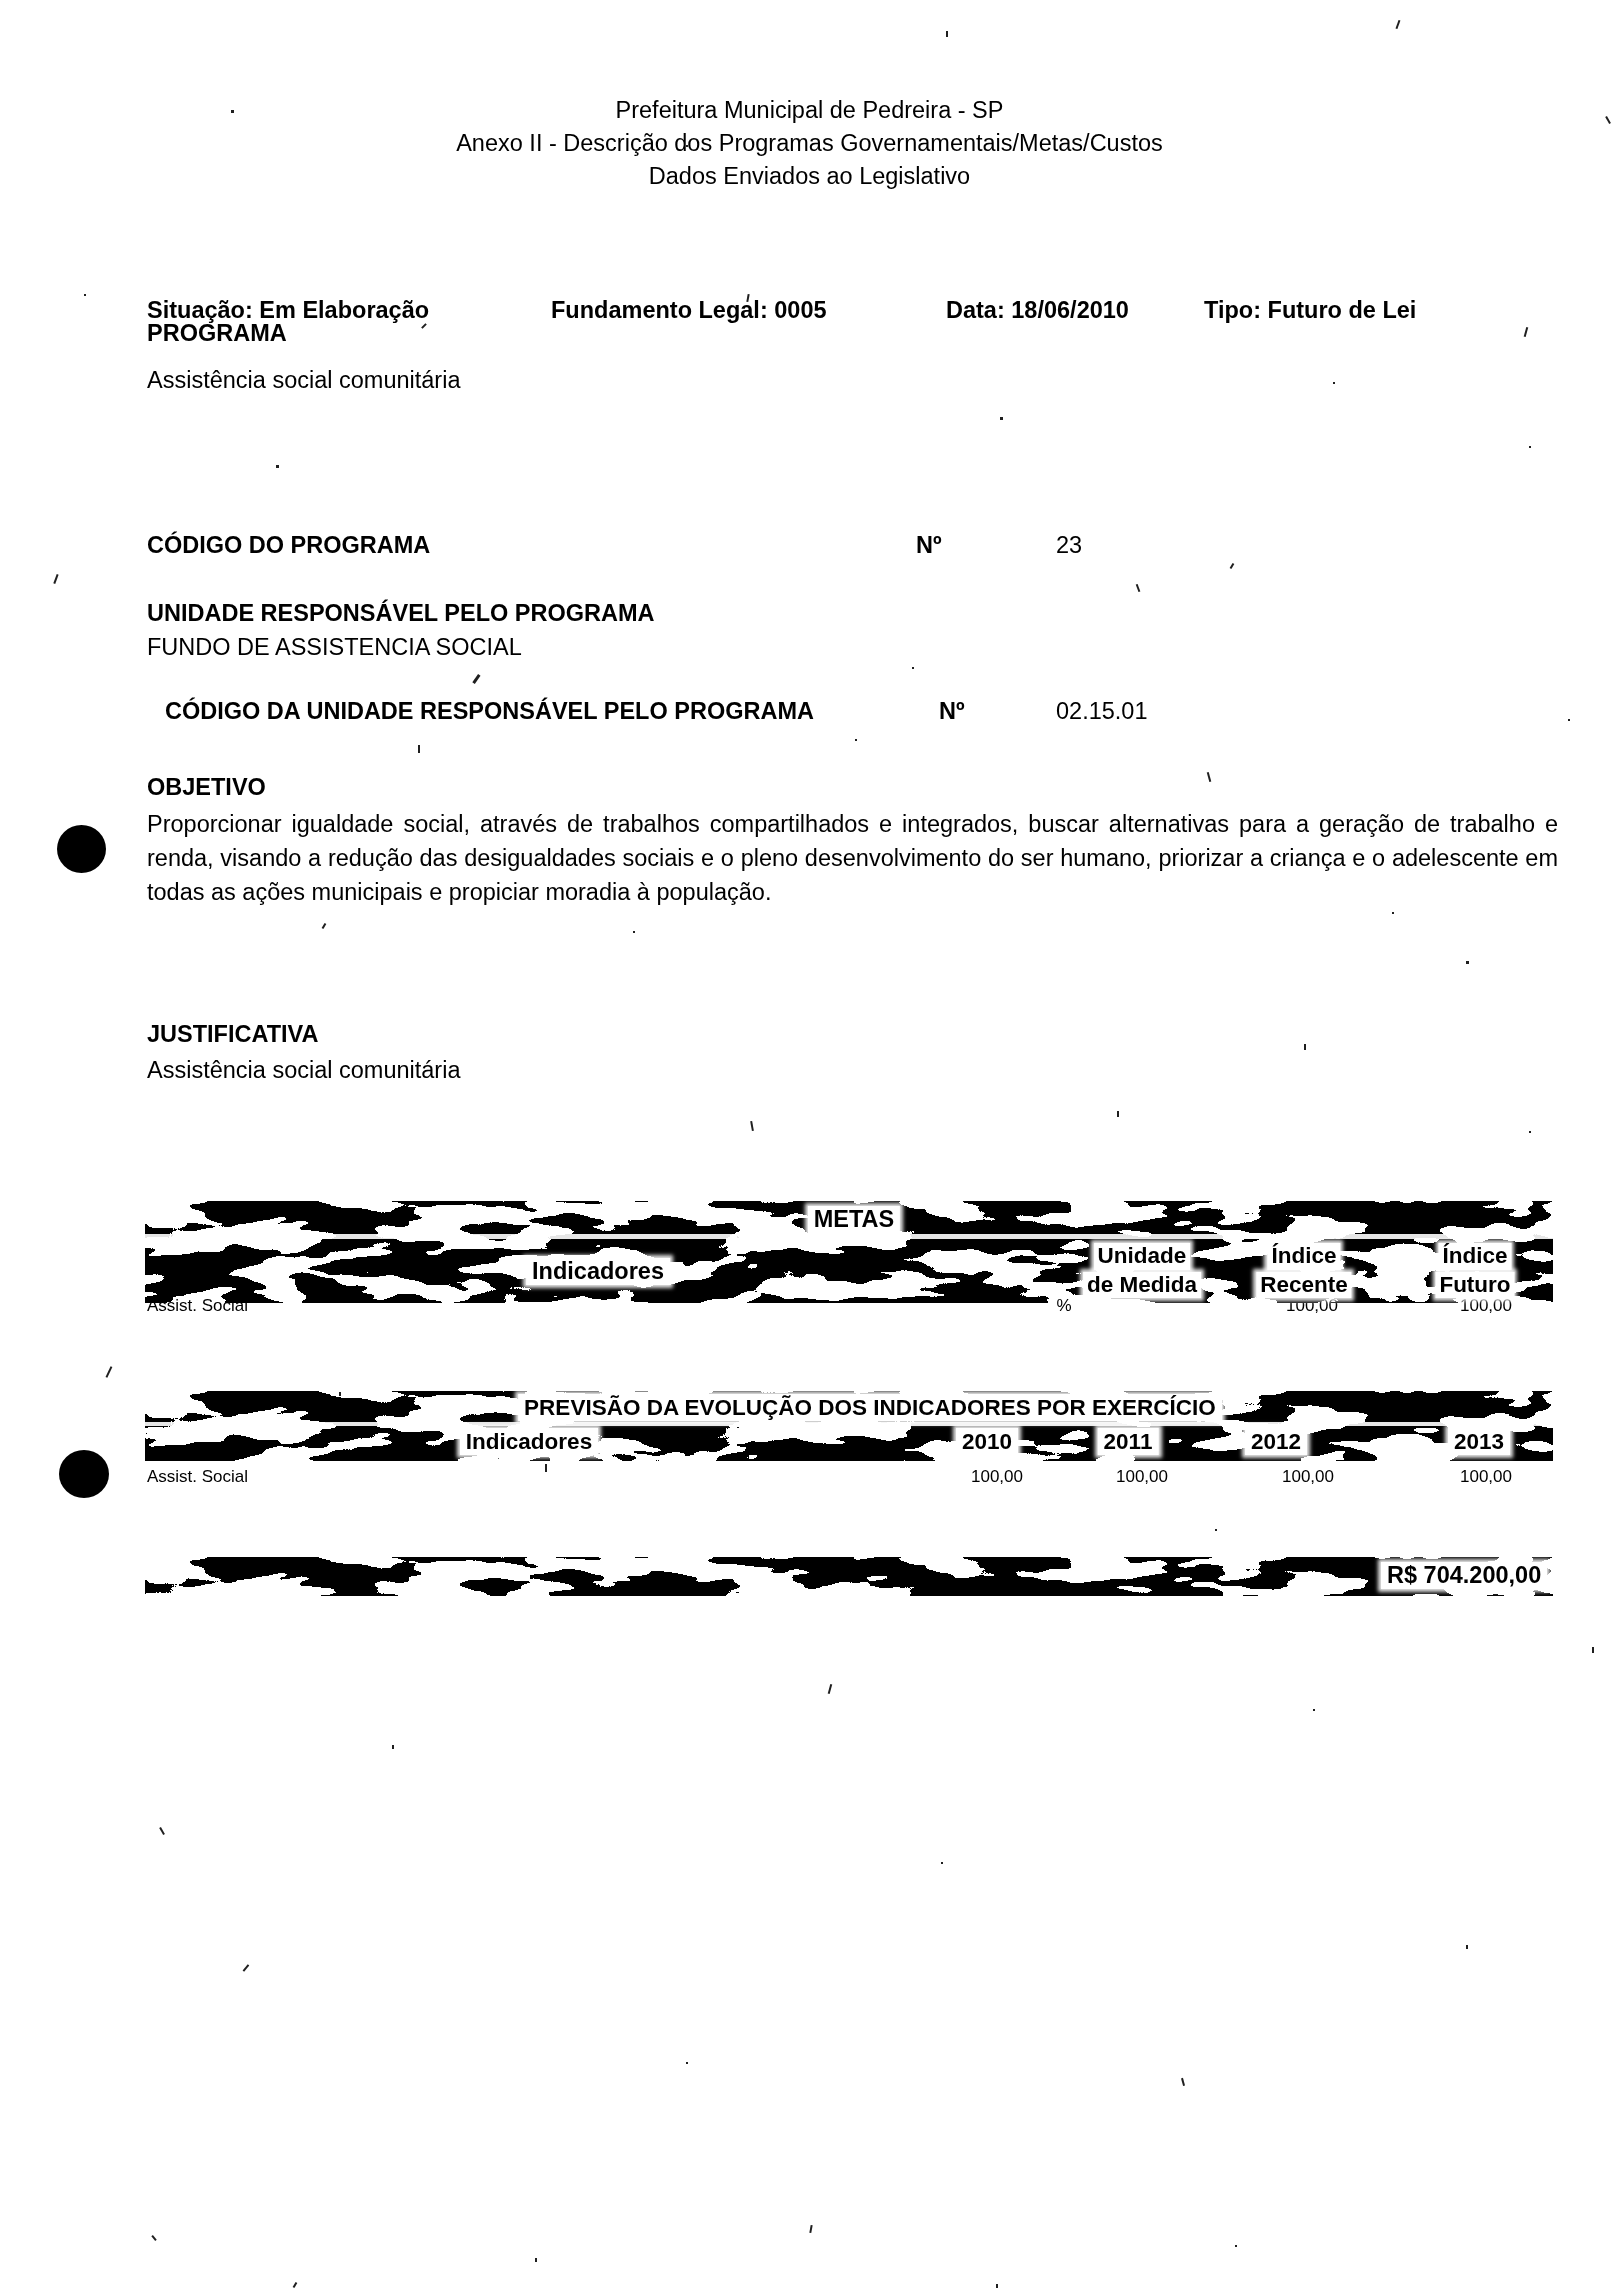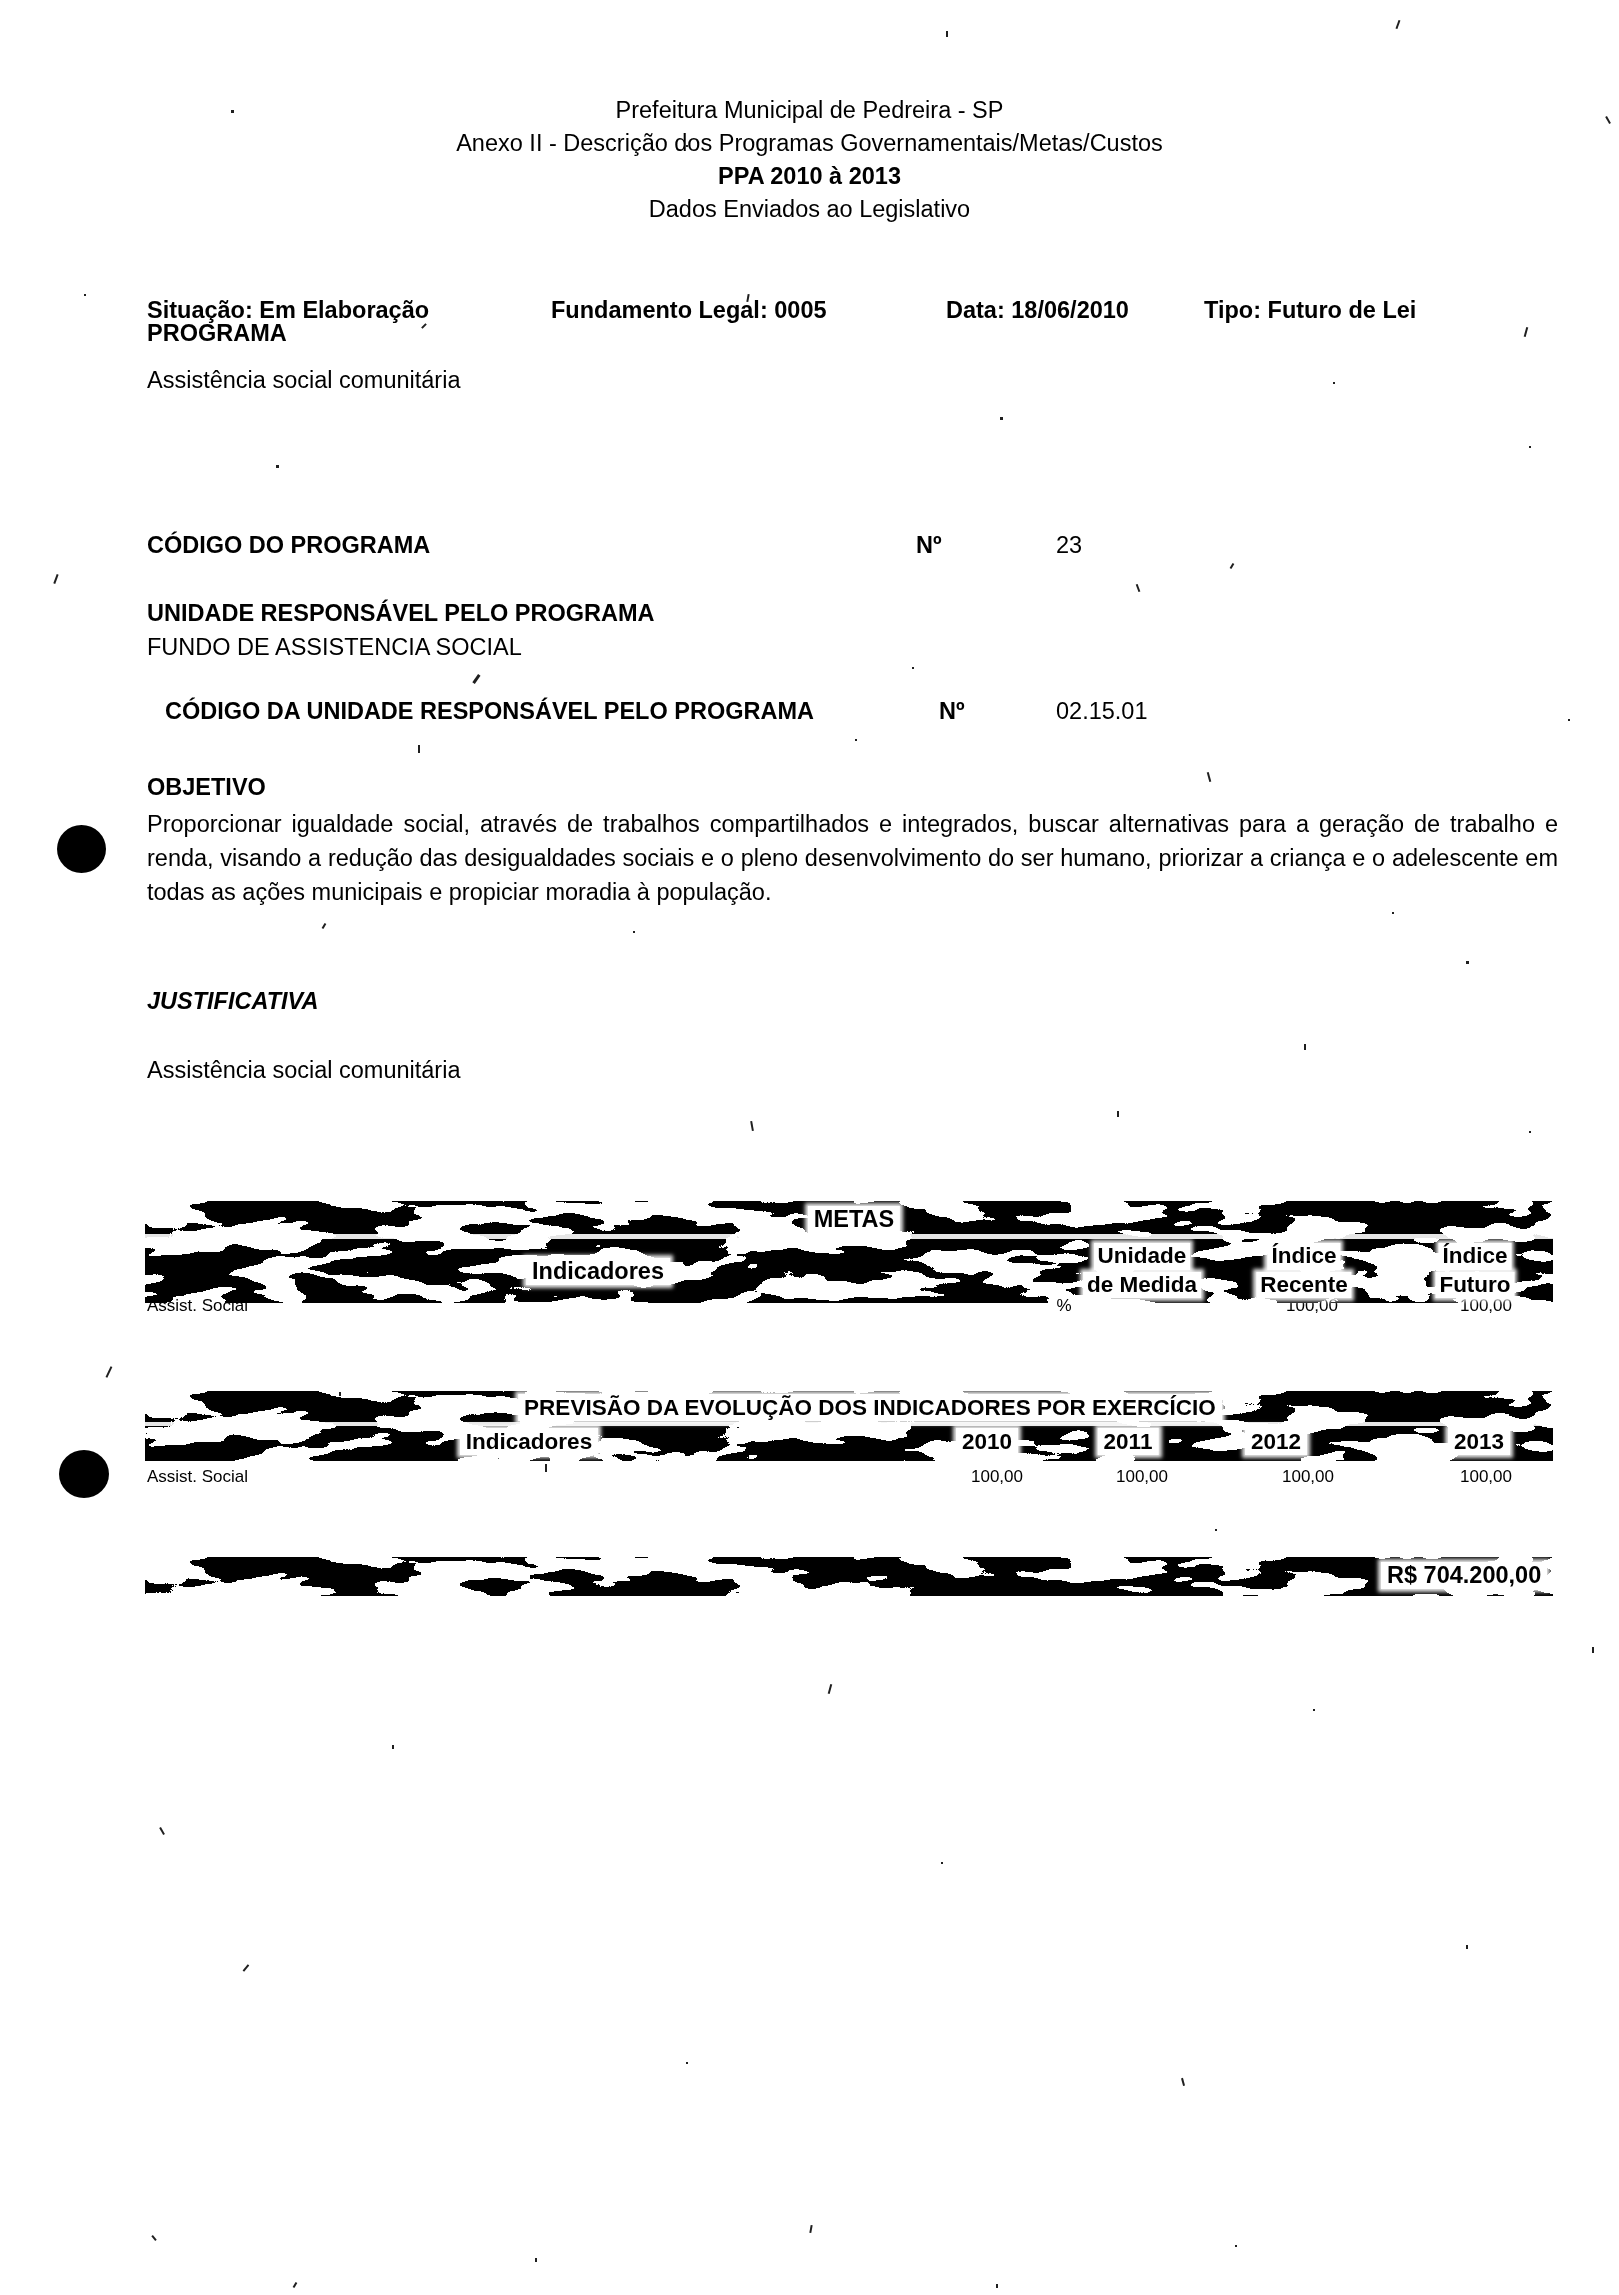--- a/index.html
+++ b/index.html
@@ -55,21 +55,20 @@
 </svg>
 
 <div class="page">
 
   <div class="hole" style="left:57px;top:825px;width:49px;height:48px;"></div>
   <div class="hole" style="left:59px;top:1450px;width:50px;height:48px;"></div>
 
   <div class="doc-header">
     <div>Prefeitura Municipal de Pedreira - SP</div>
     <div>Anexo II - Descrição dos Programas Governamentais/Metas/Custos</div>
-    <div class="b">PPA 2010 à 2013</div>
     <div>Dados Enviados ao Legislativo</div>
   </div>
 
   <span class="abs b" style="left:147px;top:297px;">Situação: Em Elaboração</span>
   <span class="abs b" style="left:551px;top:297px;">Fundamento Legal: 0005</span>
   <span class="abs b" style="left:946px;top:297px;">Data: 18/06/2010</span>
   <span class="abs b" style="left:1204px;top:297px;">Tipo: Futuro de Lei</span>
 
   <span class="abs b" style="left:147px;top:320px;">PROGRAMA</span>
   <span class="abs" style="left:147px;top:367px;">Assistência social comunitária</span>
@@ -81,21 +80,21 @@
   <span class="abs b" style="left:147px;top:600px;">UNIDADE RESPONSÁVEL PELO PROGRAMA</span>
   <span class="abs" style="left:147px;top:634px;">FUNDO DE ASSISTENCIA SOCIAL</span>
 
   <span class="abs b" style="left:165px;top:698px;">CÓDIGO DA UNIDADE RESPONSÁVEL PELO PROGRAMA</span>
   <span class="abs b" style="left:939px;top:698px;">Nº</span>
   <span class="abs" style="left:1056px;top:698px;">02.15.01</span>
 
   <span class="abs b" style="left:147px;top:774px;">OBJETIVO</span>
   <div class="para" style="top:807px;">Proporcionar igualdade social, através de trabalhos compartilhados e integrados, buscar alternativas para a geração de trabalho e renda, visando a redução das desigualdades sociais e o pleno desenvolvimento do ser humano, priorizar a criança e o adelescente em todas as ações municipais e propiciar moradia à população.</div>
 
-  <span class="abs b" style="left:147px;top:988px;font-style:italic;">JUSTIFICATIVA</span>
+  <span class="abs b" style="left:147px;top:1021px;">JUSTIFICATIVA</span>
   <span class="abs" style="left:147px;top:1057px;">Assistência social comunitária</span>
 
   <div class="bar" style="top:1189px;height:102px;margin-top:12px;">
     <svg class="noisebg" preserveAspectRatio="none" viewBox="0 0 1437 104" width="1408" height="102">
       <rect width="100%" height="100%" fill="#000"></rect>
       <rect width="100%" height="100%" fill="#fff" filter="url(#speckle)"></rect>
     </svg>
     <span class="patch cx" style="left:709px;top:4.9px;">METAS</span>
     <div class="divider" style="top:33px;"></div>
     <span class="patch cx" style="left:453px;top:57px;">Indicadores</span>

